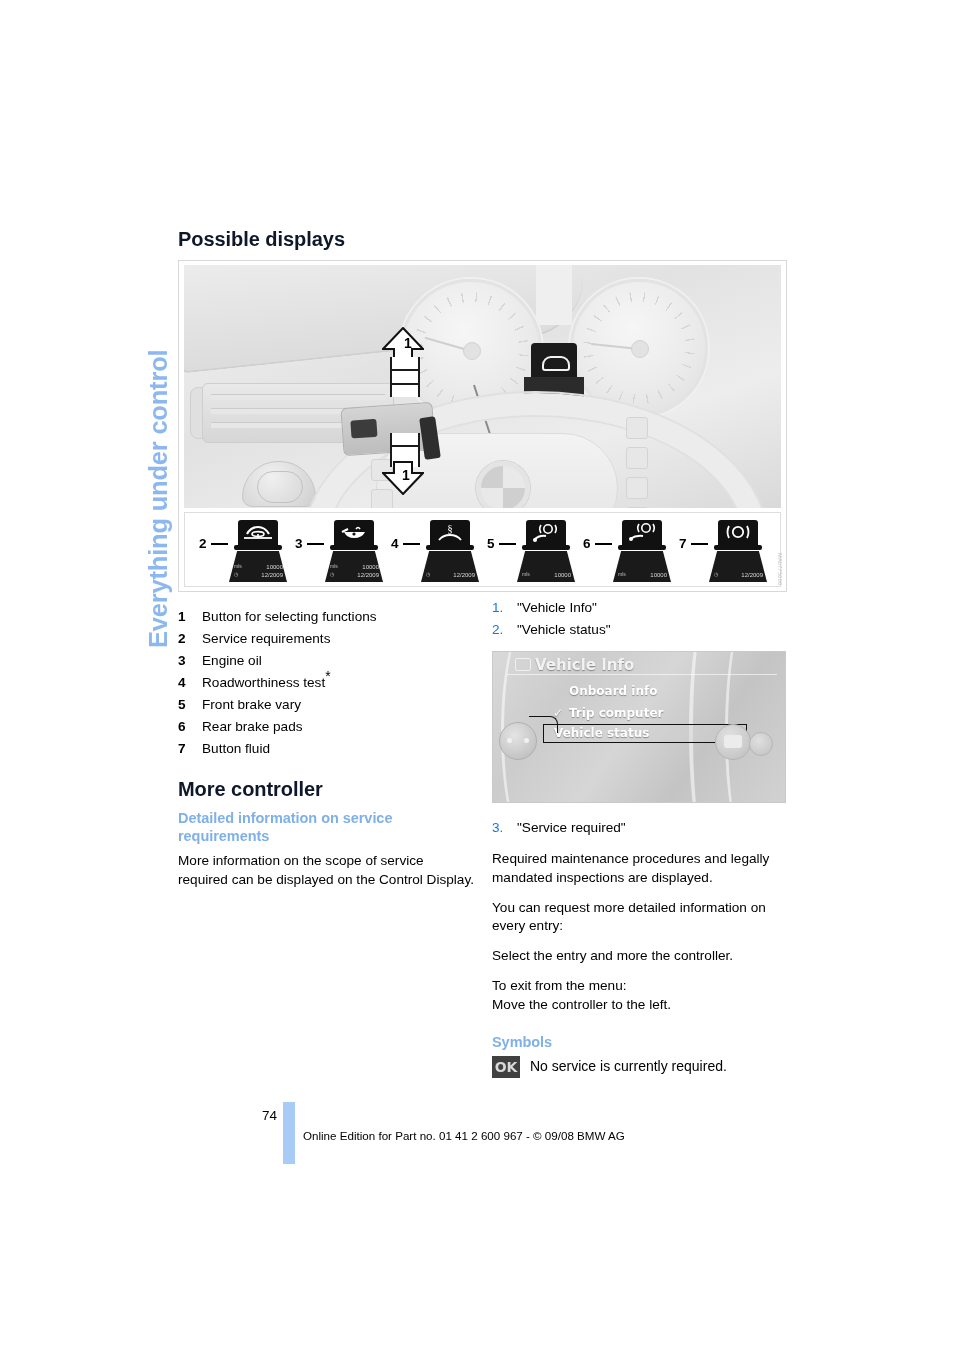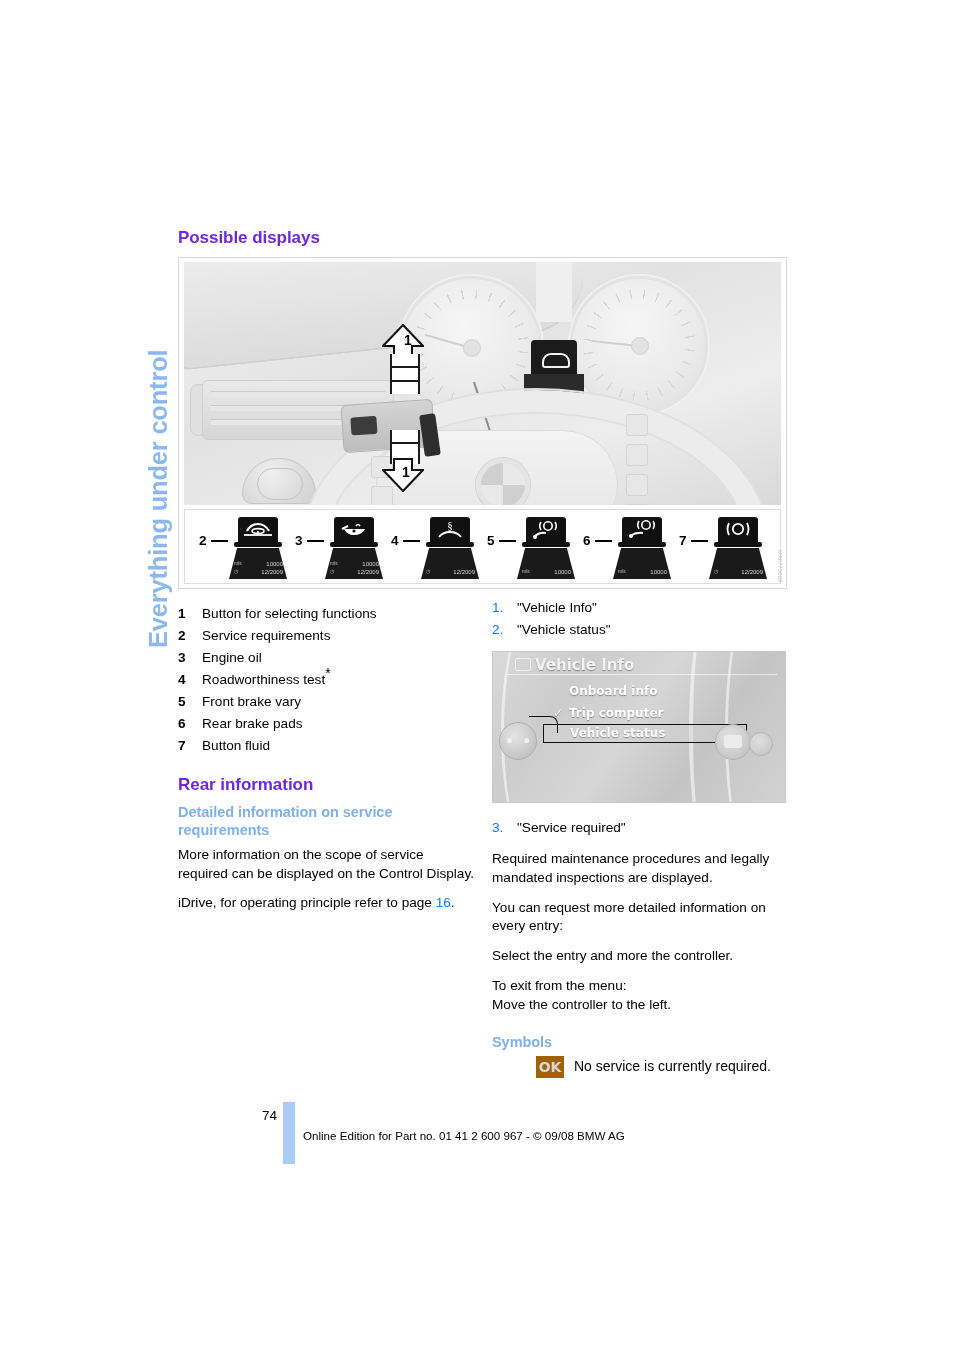--- a/index.html
+++ b/index.html
@@ -47,23 +47,23 @@
   }
   .col-right {
     position: absolute;
     left: 492px;
     top: 597px;
     width: 294px;
   }
 
   
   .h-section {
-    font-size: 17px;
+    font-size: 20px;
     font-weight: bold;
-    color: #6d28d9;
+    color: #0f172a;
     margin: 0 0 9px 0;
     letter-spacing: -0.05px;
   }
   .h-sub {
     font-size: 14.5px;
     font-weight: bold;
     color: #7fb0e8;
     margin: 0 0 7px 0;
     line-height: 1.2;
     letter-spacing: -0.05px;
@@ -387,21 +387,21 @@
     position: absolute; left: 60px; top: 28px; width: 210px;
     color: #ffffff; font-size: 12px; font-weight: bold;
     text-shadow: 0 1px 1px rgba(0,0,0,.35);
   }
   .idrive-menu .mrow { position: relative; height: 22px; line-height: 22px; padding-left: 16px; }
   .idrive-menu .check { position:absolute; left: 0; top: 0; }
   .idrive-menu .sel {
     border: 1.5px solid #111111;
     background: rgba(210,210,210,.45);
     height: 19px; line-height: 17px;
-    margin-left: -10px; padding-left: 26px; width: 204px;
+    margin-left: -10px; padding-left: 10px; width: 204px;
     box-sizing: border-box;
   }
   .idrive-knob {
     position: absolute; left: 6px; top: 70px;
     width: 36px; height: 36px; border-radius: 50%;
     background: radial-gradient(circle at 40% 35%, #e4e4e4, #b8b8b8);
     border: 1px solid #b0b0b0;
   }
   .idrive-knob::before, .idrive-knob::after {
     content:""; position:absolute; top: 15px; width: 5px; height: 5px;
@@ -432,28 +432,27 @@
 
   
   .sym-row {
     display: flex;
     align-items: flex-start;
     margin-top: 4px;
   }
   .ok-badge {
     flex: 0 0 auto;
     width: 28px; height: 22px;
-    background: #a16207;
+    background: #404040;
     color: #d9d9d9;
     font-size: 14px;
     font-weight: bold;
     display: flex; align-items: center; justify-content: center;
     margin-right: 10px;
     font-family: "DejaVu Sans", sans-serif;
-    margin-left: 44px;
   }
   .sym-row .sym-txt { font-size: 14px; line-height: 1.4; padding-top: 1px; }
 
   
   .page-num {
     position: absolute;
     left: 262px; top: 1108px;
     font-size: 13.5px;
   }
   .footer-bar {
@@ -711,27 +710,26 @@
       <span class="k">6</span>
       <span class="v">Rear brake pads</span>
     </div>
     <div class="legend-row">
       <span class="k">7</span>
       <span class="v">Button fluid</span>
     </div>
   </div>
 
 
-  <h2 class="h-section" style="margin-top:18px">Rear information</h2>
+  <h2 class="h-section" style="margin-top:18px">More controller</h2>
 
   <h3 class="h-sub">Detailed information on service requirements</h3>
 
   <p class="body">More information on the scope of service required can be displayed on the Control Display.</p>
 
-  <p class="body"><span>iDrive, for operating principle refer to page </span><a class="xref" href="#" style="text-decoration:none">16</a><span>.</span></p>
 
 </div>
 
 <div class="col-right">
 
   <div class="step-row">
     <span class="k">1.</span>
     <span class="v">"Vehicle Info"</span>
   </div>
   <div class="step-row">

